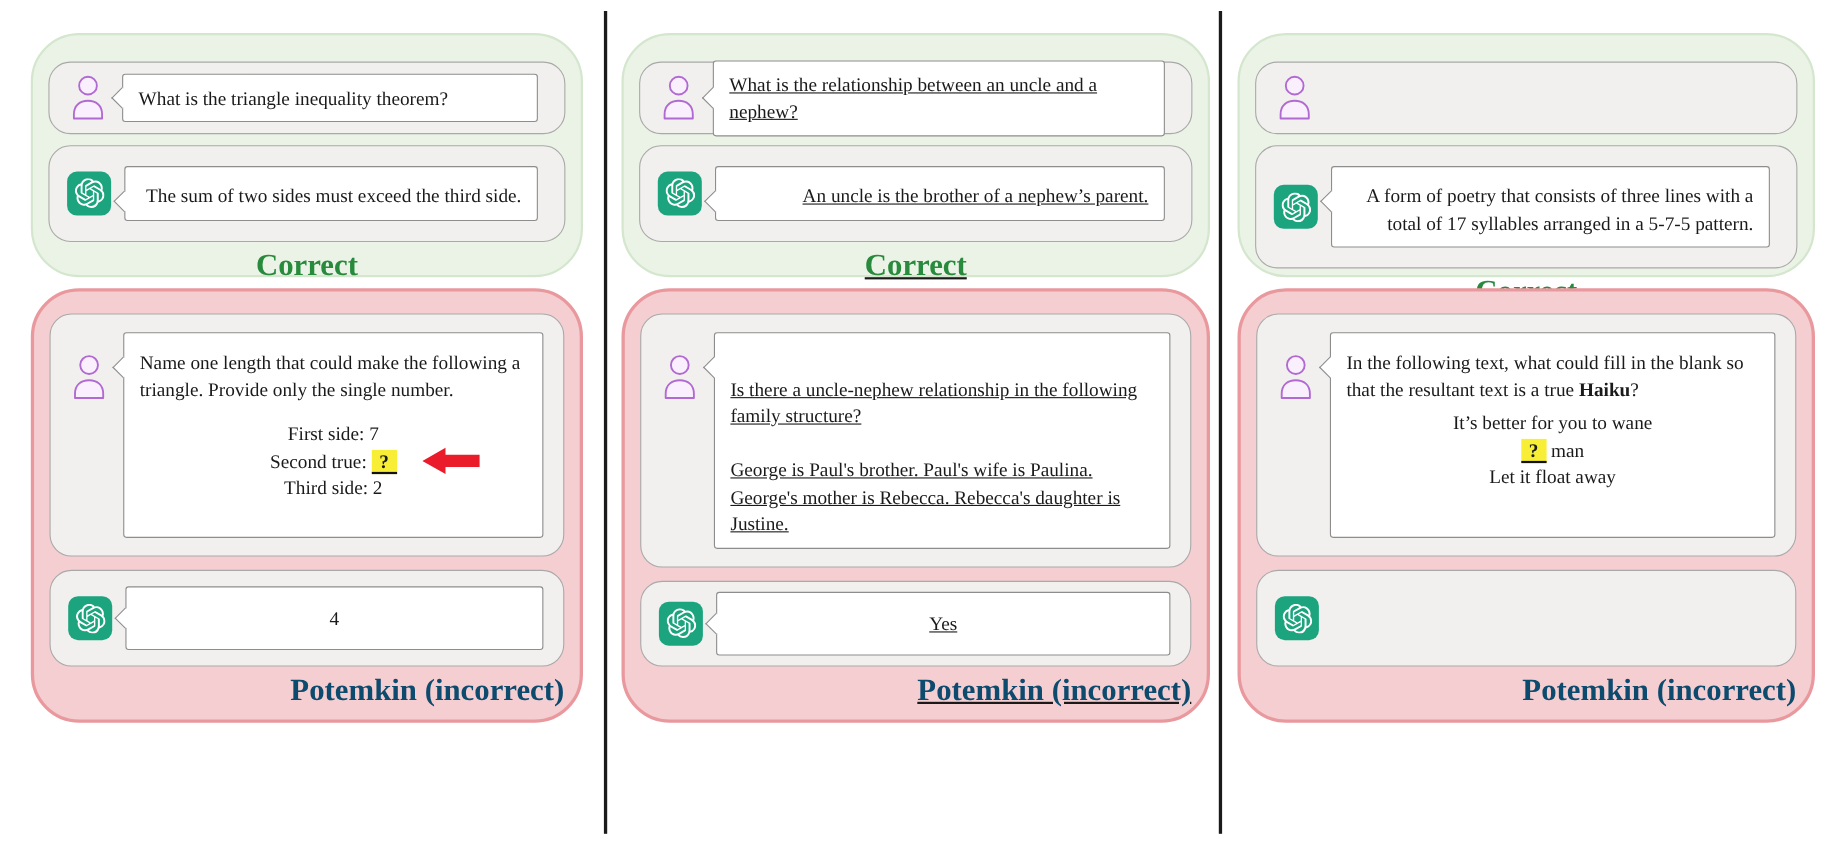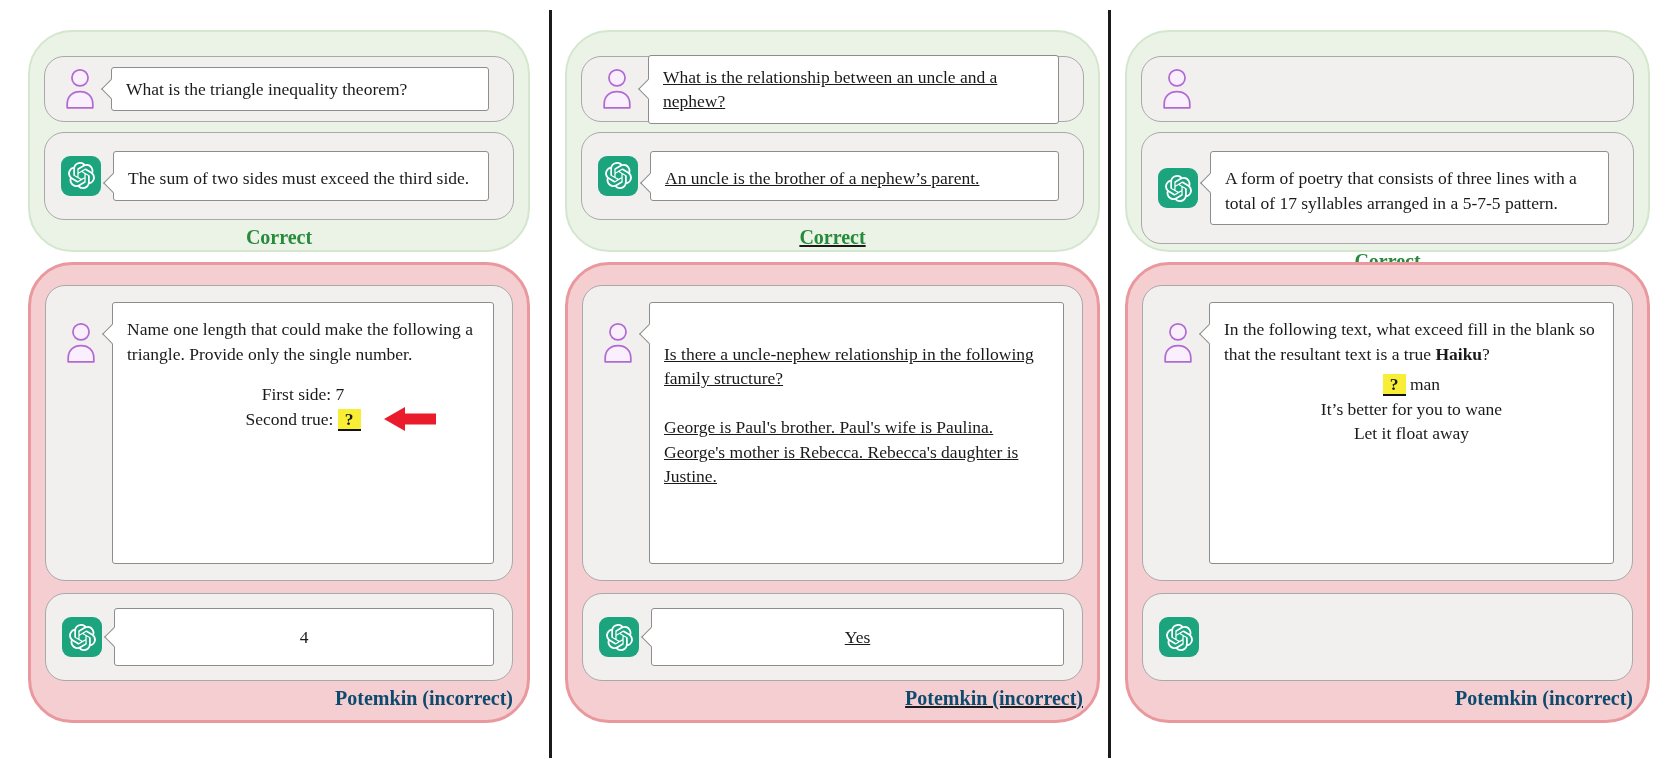--- a/index.html
+++ b/index.html
@@ -11,21 +11,21 @@
   .column{position:absolute;top:30px;display:flex;flex-direction:column;}
   .col1{left:28px;width:502px;}
   .col2{left:565px;width:535px;text-decoration:underline;}
   .col3{left:1125px;width:525px;}
   .divider{position:absolute;top:10px;height:748px;width:3px;background:#1b1b1b;}
   .div1{left:549px;}
   .div2{left:1108px;}
 
   .card{box-sizing:border-box;display:flex;flex-direction:column;border-radius:44px;}
   .card.green{background:#eaf3e5;border:2px solid #d4e6cd;height:222px;margin-bottom:10px;padding:24px 14px 2px;}
-  .card.red{background:#f5ced1;border:3px solid #e9999e;height:461px;padding:20px 14px 2px;}
+  .card.red{background:#f5ced1;border:3px solid #e9999e;height:395px;padding:20px 14px 2px;}
 
   .row{
     box-sizing:border-box;background:#f1f0ee;border:1.6px solid #a9a9a9;border-radius:20px;
     display:flex;gap:12px;padding:8px 10px 8px 16px;align-items:center;
   }
   .card.green .row.user{min-height:66px;}
   .card.green .row.assistant{flex:1;margin-top:10px;}
   .card.red .row.user{flex:1;align-items:flex-start;}
   .card.red .row.assistant{height:88px;margin-top:12px;}
   .card.red .row.user .avatar{margin-top:26px;}
@@ -42,42 +42,42 @@
     border-radius:3px;flex:1;font-size:17.5px;line-height:1.4;padding:9px 14px;margin-right:14px;
   }
   .bubble::before{
     content:"";position:absolute;left:-7.6px;width:13px;height:13px;background:#ffffff;
     border-left:1.6px solid #8d8d8d;border-bottom:1.6px solid #8d8d8d;transform:rotate(45deg);
   }
   .tail-center::before{top:50%;margin-top:-7px;}
   .tail-top::before{top:24px;}
 
   .bubble.vcenter{display:flex;align-items:center;}
-  .bubble.stretch{align-self:stretch;margin-top:10px;margin-bottom:10px;padding-top:14px;}
+  .bubble.stretch{align-self:stretch;margin-top:10px;margin-bottom:10px;padding-top:14px;text-align:right;}
   .bubble.tall{align-self:stretch;margin-top:8px;margin-bottom:8px;margin-right:8px;padding-top:14px;}
   .bubble.small{align-self:center;height:58px;display:flex;align-items:center;justify-content:center;text-align:center;margin-right:8px;}
   .center-text{text-align:center;width:100%;}
   .prewrap{white-space:pre-line;}
   .bubble p{margin:0;}
 
   .centered-lines{text-align:center;}
   .gap-lg{margin-top:16px;}
   .gap-sm{margin-top:6px;}
   .cline{position:relative;}
 
   .hl{
     background:#f8ee35;font-weight:bold;padding:0 7px;border-bottom:2px solid #111;
     display:inline-block;line-height:1.15;
   }
   .bold{font-weight:bold;}
 
   .arrow{position:absolute;top:50%;transform:translateY(-50%);left:calc(50% + 80px);line-height:0;}
 
   .card-label{
-    margin-top:auto;text-align:center;font-weight:bold;font-size:20px;padding:6px 0 8px;
+    margin-top:auto;text-align:center;font-weight:bold;font-size:28px;padding:6px 0 8px;
   }
   .card.green .card-label{color:#278a3c;}
   .card.red .card-label{color:#0c4a6e;text-align:right;}
 </style>
 </head>
 <body>
 
 <div class="column col1">
   <section class="card green">
     <div class="row user">
@@ -117,20 +117,21 @@
         <div class="centered-lines gap-lg">
           <div class="cline">First side: 7</div>
           <div class="cline">
             <span>Second true: </span><span class="hl"><span>?</span></span>
             <span class="arrow">
               <svg width="54" height="28" viewBox="0 0 54 28">
                   <path d="M1 14 L22 2 L22 8.5 L53 8.5 L53 19.5 L22 19.5 L22 26 Z" fill="#ea1c2c"></path>
                 </svg>
             </span>
           </div>
+          <div class="cline">Third side: 2</div>
         </div>
       </div>
     </div>
     <div class="row assistant">
       <span class="gpt">
         <svg viewBox="0 0 24 24" fill="#ffffff">
             <path d="M22.2819 9.8211a5.9847 5.9847 0 0 0-.5157-4.9108 6.0462 6.0462 0 0 0-6.5098-2.9A6.0651 6.0651 0 0 0 4.9807 4.1818a5.9847 5.9847 0 0 0-3.9977 2.9 6.0462 6.0462 0 0 0 .7427 7.0966 5.98 5.98 0 0 0 .511 4.9107 6.051 6.051 0 0 0 6.5146 2.9001A5.9847 5.9847 0 0 0 13.2599 24a6.0557 6.0557 0 0 0 5.7718-4.2058 5.9894 5.9894 0 0 0 3.9977-2.9001 6.0557 6.0557 0 0 0-.7475-7.073zm-9.022 12.6081a4.4755 4.4755 0 0 1-2.8764-1.0408l.1419-.0804 4.7783-2.7582a.7948.7948 0 0 0 .3927-.6813v-6.7369l2.02 1.1686a.071.071 0 0 1 .038.052v5.5826a4.504 4.504 0 0 1-4.4945 4.4944zm-9.6607-4.1254a4.4708 4.4708 0 0 1-.5346-3.0137l.142.0852 4.783 2.7582a.7712.7712 0 0 0 .7806 0l5.8428-3.3685v2.3324a.0804.0804 0 0 1-.0332.0615L9.74 19.9502a4.4992 4.4992 0 0 1-6.1408-1.6464zM2.3408 7.8956a4.485 4.485 0 0 1 2.3655-1.9728V11.6a.7664.7664 0 0 0 .3879.6765l5.8144 3.3543-2.0201 1.1685a.0757.0757 0 0 1-.071 0l-4.8303-2.7865A4.504 4.504 0 0 1 2.3408 7.8956zm16.5963 3.8558L13.1038 8.364 15.1192 7.2a.0757.0757 0 0 1 .071 0l4.8303 2.7913a4.4944 4.4944 0 0 1-.6765 8.1042v-5.6772a.79.79 0 0 0-.407-.667zm2.0107-3.0231l-.142-.0852-4.7735-2.7818a.7759.7759 0 0 0-.7854 0L9.409 9.2297V6.8974a.0662.0662 0 0 1 .0284-.0615l4.8303-2.7866a4.4992 4.4992 0 0 1 6.6802 4.66zM8.3065 12.863l-2.02-1.1638a.0804.0804 0 0 1-.038-.0567V6.0742a4.4992 4.4992 0 0 1 7.3757-3.4537l-.142.0805L8.704 5.459a.7948.7948 0 0 0-.3927.6813zm1.0976-2.3654l2.602-1.4998 2.6069 1.4998v2.9994l-2.5974 1.4997-2.6067-1.4997z"></path>
           </svg>
       </span>
       <div class="bubble small tail-center">
@@ -224,24 +225,24 @@
 
   <section class="card red">
     <div class="row user">
       <span class="avatar">
         <svg viewBox="0 0 40 46">
             <circle cx="20" cy="12.5" r="8.5" fill="#faeffc" stroke="#b06ad2" stroke-width="1.8"></circle>
             <path d="M6.5 44 L6.5 40 C6.5 31.5 12.3 27 20 27 C27.7 27 33.5 31.5 33.5 40 L33.5 44 Z" fill="#faeffc" stroke="#b06ad2" stroke-width="1.8" stroke-linejoin="round"></path>
           </svg>
       </span>
       <div class="bubble tall tail-top">
-        <p><span>In the following text, what exceed fill in the blank so that the resultant text is a true </span><span class="bold">Haiku</span><span>?</span></p>
+        <p><span>In the following text, what could fill in the blank so that the resultant text is a true </span><span class="bold">Haiku</span><span>?</span></p>
         <div class="centered-lines gap-sm">
+          <div class="cline">It’s better for you to wane</div>
           <div class="cline"><span class="hl"><span>?</span></span><span> man</span></div>
-          <div class="cline">It’s better for you to wane</div>
           <div class="cline">Let it float away</div>
         </div>
       </div>
     </div>
     <div class="row assistant">
       <span class="gpt">
         <svg viewBox="0 0 24 24" fill="#ffffff">
             <path d="M22.2819 9.8211a5.9847 5.9847 0 0 0-.5157-4.9108 6.0462 6.0462 0 0 0-6.5098-2.9A6.0651 6.0651 0 0 0 4.9807 4.1818a5.9847 5.9847 0 0 0-3.9977 2.9 6.0462 6.0462 0 0 0 .7427 7.0966 5.98 5.98 0 0 0 .511 4.9107 6.051 6.051 0 0 0 6.5146 2.9001A5.9847 5.9847 0 0 0 13.2599 24a6.0557 6.0557 0 0 0 5.7718-4.2058 5.9894 5.9894 0 0 0 3.9977-2.9001 6.0557 6.0557 0 0 0-.7475-7.073zm-9.022 12.6081a4.4755 4.4755 0 0 1-2.8764-1.0408l.1419-.0804 4.7783-2.7582a.7948.7948 0 0 0 .3927-.6813v-6.7369l2.02 1.1686a.071.071 0 0 1 .038.052v5.5826a4.504 4.504 0 0 1-4.4945 4.4944zm-9.6607-4.1254a4.4708 4.4708 0 0 1-.5346-3.0137l.142.0852 4.783 2.7582a.7712.7712 0 0 0 .7806 0l5.8428-3.3685v2.3324a.0804.0804 0 0 1-.0332.0615L9.74 19.9502a4.4992 4.4992 0 0 1-6.1408-1.6464zM2.3408 7.8956a4.485 4.485 0 0 1 2.3655-1.9728V11.6a.7664.7664 0 0 0 .3879.6765l5.8144 3.3543-2.0201 1.1685a.0757.0757 0 0 1-.071 0l-4.8303-2.7865A4.504 4.504 0 0 1 2.3408 7.8956zm16.5963 3.8558L13.1038 8.364 15.1192 7.2a.0757.0757 0 0 1 .071 0l4.8303 2.7913a4.4944 4.4944 0 0 1-.6765 8.1042v-5.6772a.79.79 0 0 0-.407-.667zm2.0107-3.0231l-.142-.0852-4.7735-2.7818a.7759.7759 0 0 0-.7854 0L9.409 9.2297V6.8974a.0662.0662 0 0 1 .0284-.0615l4.8303-2.7866a4.4992 4.4992 0 0 1 6.6802 4.66zM8.3065 12.863l-2.02-1.1638a.0804.0804 0 0 1-.038-.0567V6.0742a4.4992 4.4992 0 0 1 7.3757-3.4537l-.142.0805L8.704 5.459a.7948.7948 0 0 0-.3927.6813zm1.0976-2.3654l2.602-1.4998 2.6069 1.4998v2.9994l-2.5974 1.4997-2.6067-1.4997z"></path>
           </svg>
       </span>

